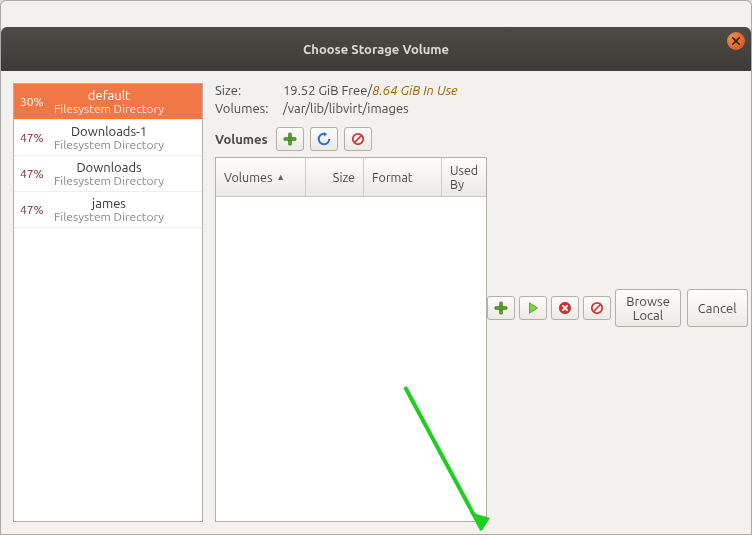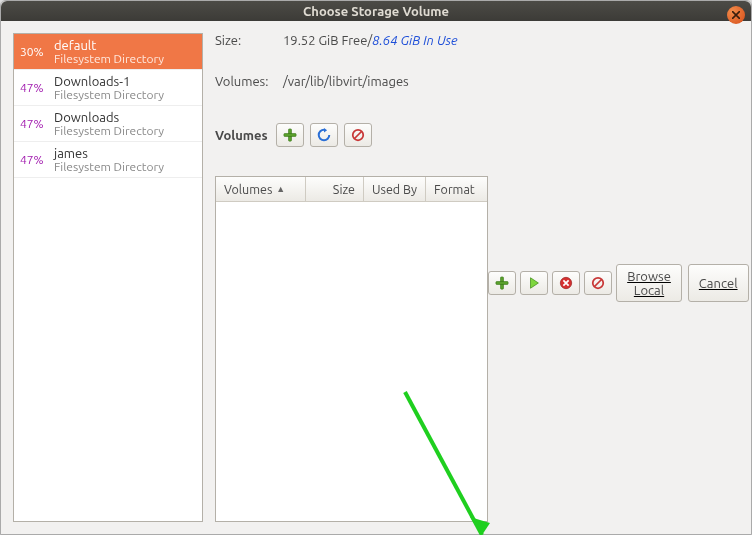--- a/index.html
+++ b/index.html
@@ -1,52 +1,52 @@
 <!DOCTYPE html>
 <html><head>
 <meta charset="utf-8">
 <style>
   * { box-sizing: border-box; margin: 0; padding: 0; font-family: "Ubuntu", "Segoe UI", sans-serif; }
   body { background: #e8e8e8; width: 752px; height: 535px; overflow: hidden; }
   .window { width: 752px; height: 535px; display: flex; flex-direction: column; background: #f2f1f0; border: 1px solid #aaa; border-radius: 6px 6px 0 0; box-shadow: 0 2px 8px rgba(0,0,0,0.3); }
-  .titlebar { height: 20px; background: linear-gradient(to bottom, #4c4b46 0%, #3c3b37 100%); color: #dfdbd2; display: flex; align-items: center; justify-content: center; position: relative; border-radius: 6px 6px 0 0; font-size: 13px; font-weight: bold; }
+  .titlebar { height: 44px; background: linear-gradient(to bottom, #4c4b46 0%, #3c3b37 100%); color: #dfdbd2; display: flex; align-items: center; justify-content: center; position: relative; border-radius: 6px 6px 0 0; font-size: 13px; font-weight: bold; margin-top: 26px; }
   .titlebar .close { position: absolute; right: 6px; top: 5px; width: 18px; height: 18px; border-radius: 50%; background: radial-gradient(circle at 30% 30%, #f28c4a, #d9531e 90%); display: flex; align-items: center; justify-content: center; cursor: pointer; }
   .titlebar .close svg { width: 8px; height: 8px; }
   .body { flex: 1; display: flex; flex-direction: row; padding: 12px; }
   .main { flex: 1; display: flex; gap: 12px; min-height: 0; }
   .sidebar { width: 190px; display: flex; flex-direction: column; border: 1px solid #b4b0a8; background: #ffffff; }
   .pool-list { flex: 1; overflow: auto; }
   .pool-item { display: flex; align-items: center; padding: 4px 6px; border-bottom: 1px solid #eee; cursor: pointer; }
   .pool-item.selected { background: #f07746; color: #fff; }
   .pool-item.selected .pool-sub { color: #ffe9df; }
-  .pool-pct { width: 34px; font-size: 12px; color: #a21caf; text-align: left; }
+  .pool-pct { width: 34px; font-size: 12px; color: #7f1d1d; text-align: left; }
   .pool-item.selected .pool-pct { color: #fff; }
-  .pool-txt { display: flex; flex-direction: column; }
+  .pool-txt { display: flex; flex-direction: column; text-align: center; }
   .pool-name { font-size: 13px; color: #333; }
   .pool-item.selected .pool-name { color: #fff; }
   .pool-sub { font-size: 12px; color: #888; }
-  .details { flex: 1; display: flex; flex-direction: column; min-width: 0; gap: 23px; }
+  .details { flex: 1; display: flex; flex-direction: column; min-width: 0; }
   .info-row { display: flex; font-size: 13px; color: #4a4a4a; margin-bottom: 4px; align-items: baseline; }
   .info-label { width: 68px; }
-  .info-used { font-style: italic; color: #1d4ed8; }
+  .info-used { font-style: italic; color: #a16207; }
   .vol-header { display: flex; align-items: center; gap: 6px; margin-top: 8px; margin-bottom: 6px; }
   .vol-header-label { font-weight: bold; font-size: 13px; color: #4a4a4a; margin-right: 2px; }
   .iconbtn { width: 28px; height: 24px; border: 1px solid #b4b0a8; background: linear-gradient(to bottom,#fdfdfc,#eceae5); border-radius: 3px; display: flex; align-items: center; justify-content: center; cursor: pointer; }
   .iconbtn svg { width: 14px; height: 14px; }
   .table-wrap { flex: 1; border: 1px solid #b4b0a8; background: #fff; display: flex; flex-direction: column; }
   .thead { display: flex; background: linear-gradient(to bottom,#fdfdfc,#eceae5); border-bottom: 1px solid #cfcbc2; font-size: 12.5px; color: #4a4a4a; }
   .thead .th { padding: 5px 8px; border-right: 1px solid #cfcbc2; display:flex; align-items:center; gap:4px; cursor:pointer; }
   .thead .th:last-child { border-right:none; flex:1; }
   .th-vol { width: 90px; }
   .th-size { width: 58px; justify-content: flex-end; }
   .th-fmt { width: 78px; }
   .tbody { flex: 1; position: relative; }
   .footer { display: flex; align-items: center; margin-top: 10px; gap: 4px; }
   .footer-left { display: flex; gap: 4px; }
-  .footer-right { margin-left: auto; display: flex; gap: 6px; text-decoration: underline; }
+  .footer-right { margin-left: auto; display: flex; gap: 6px; }
   .btn { padding: 4px 10px; font-size: 13px; border: 1px solid #b4b0a8; background: linear-gradient(to bottom,#fdfdfc,#eceae5); border-radius: 3px; color: #4a4a4a; cursor: pointer; }
   .btn[disabled] { color: #a7a39b; cursor: default; }
   .arrow { position:absolute; pointer-events:none; }
   .sort-ind { font-size:9px; color:#666; }
 </style>
 </head>
 <body>
 
 <div class="window">
   <div class="titlebar">
@@ -130,25 +130,25 @@
 
         <div class="table-wrap">
           <div class="thead">
             <div class="th th-vol">
               <span>Volumes</span>
               <span class="sort-ind">▲</span>
             </div>
             <div class="th th-size">
                 <span>Size</span>
               </div>
+            <div class="th th-fmt">
+                <span>Format</span>
+              </div>
             <div class="th">
                 <span>Used By</span>
-              </div>
-            <div class="th th-fmt">
-                <span>Format</span>
               </div>
           </div>
           <div class="tbody">
             <svg class="arrow" style="left:184px; top:185px;" width="110" height="170" viewBox="0 0 110 170">
               <line x1="5" y1="5" x2="82" y2="148" stroke="#1fcf1f" stroke-width="4"></line>
               <polygon points="82,148 70,130 90,136" fill="#1fcf1f"></polygon>
             </svg>
           </div>
         </div>
       </div>

